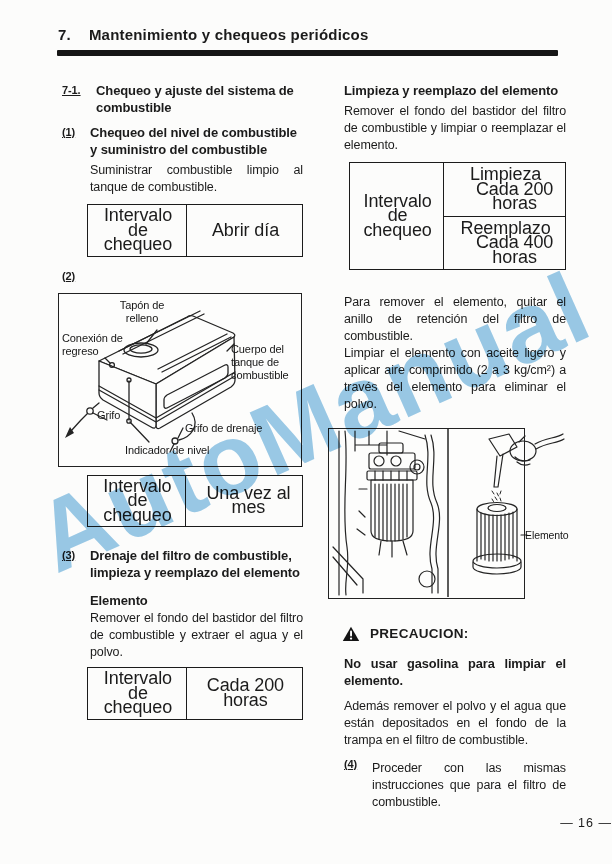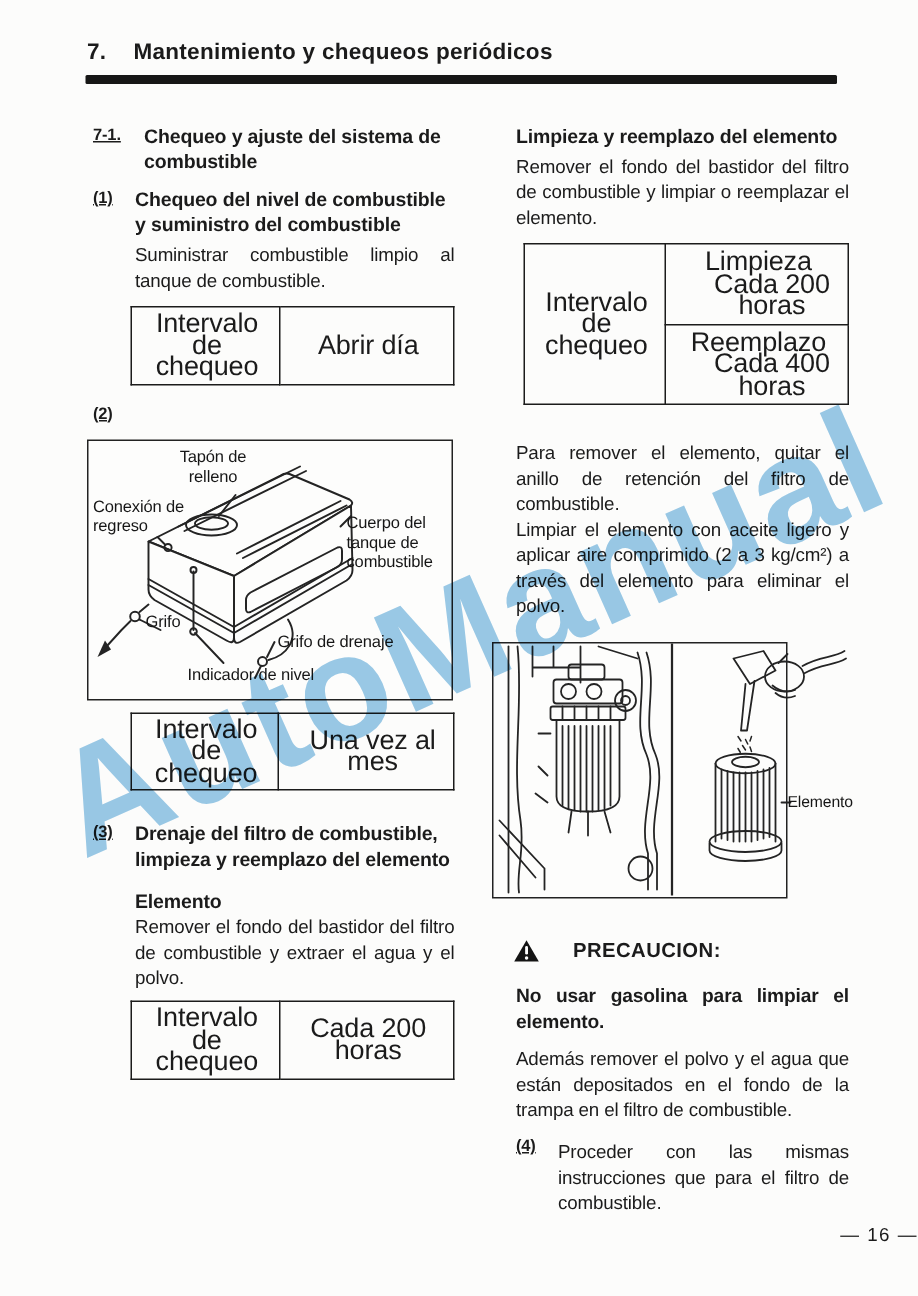--- a/index.html
+++ b/index.html
@@ -35,21 +35,21 @@
   .tbl-right td.lbl{width:86px;}
   .tbl-right td.val{width:116px;padding-top:4px;padding-bottom:5px;}
   .val .l2{padding-left:18px;}
   
   .figure{position:relative;border:1.6px solid #222;background:#fdfdfc;box-sizing:border-box;}
   .fig-tank{width:244px;height:174px;margin:8px 0 0 -4px;}
   .fig-filter{width:197px;height:171px;margin:15px 0 0 -16px;}
   .fig-label{position:absolute;font-size:11px;line-height:13px;color:#161616;}
   .fig-label.ctr{text-align:center;}
   
-  .caution-head{display:flex;align-items:center;gap:22px;margin-top:26px;margin-left:-2px;}
+  .caution-head{display:flex;align-items:center;gap:10px;margin-top:26px;margin-left:-2px;}
   .caution-head .ct{font-weight:700;font-size:13.5px;letter-spacing:.3px;}
   .caution-bold{font-weight:700;font-size:12.8px;margin-top:13px;text-align:justify;}
   
   .watermark{
     position:absolute;left:42px;top:492px;z-index:10;pointer-events:none;
     font-size:100px;line-height:1;font-weight:700;letter-spacing:2px;white-space:nowrap;
     transform:rotate(-24deg);transform-origin:0 50%;
     color:rgba(87,167,217,.60);mix-blend-mode:multiply;
   }
   .footer{position:absolute;left:0;top:816px;width:100%;text-align:right;font-size:12.5px;letter-spacing:1px;}

